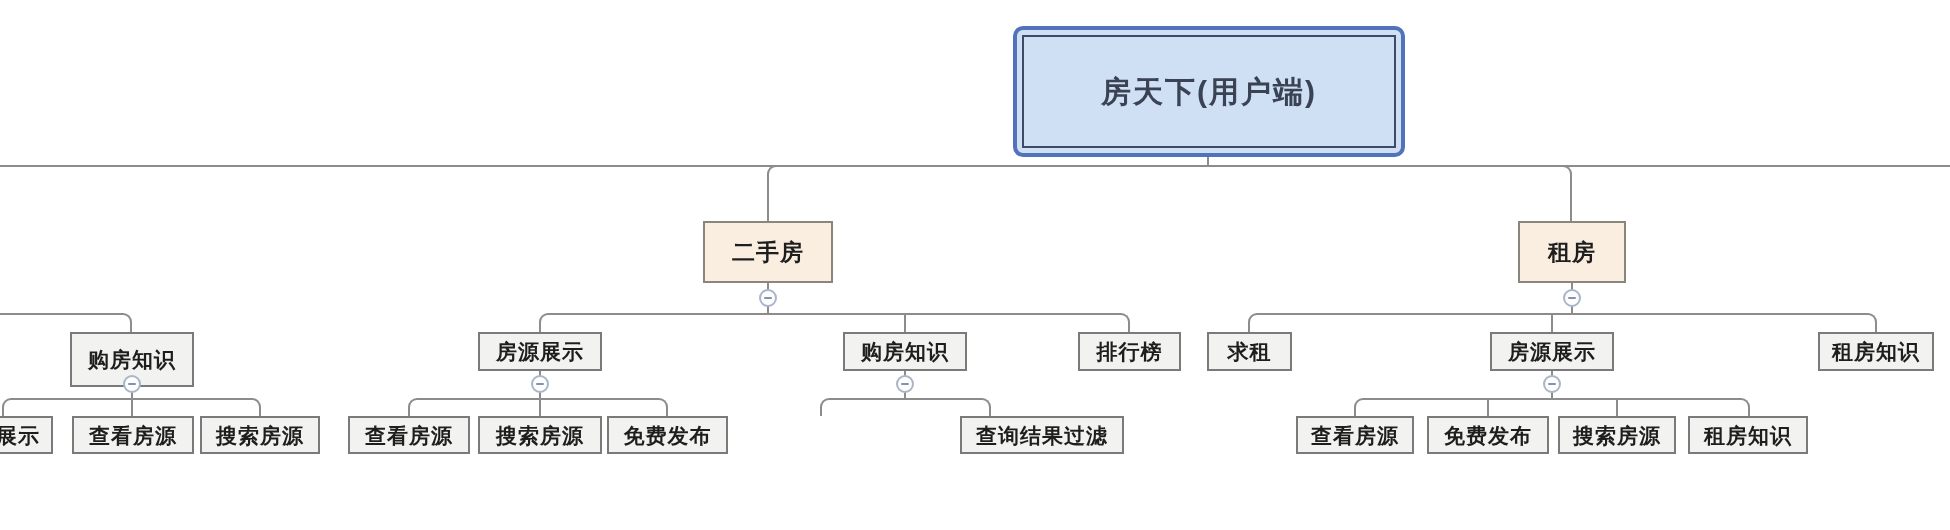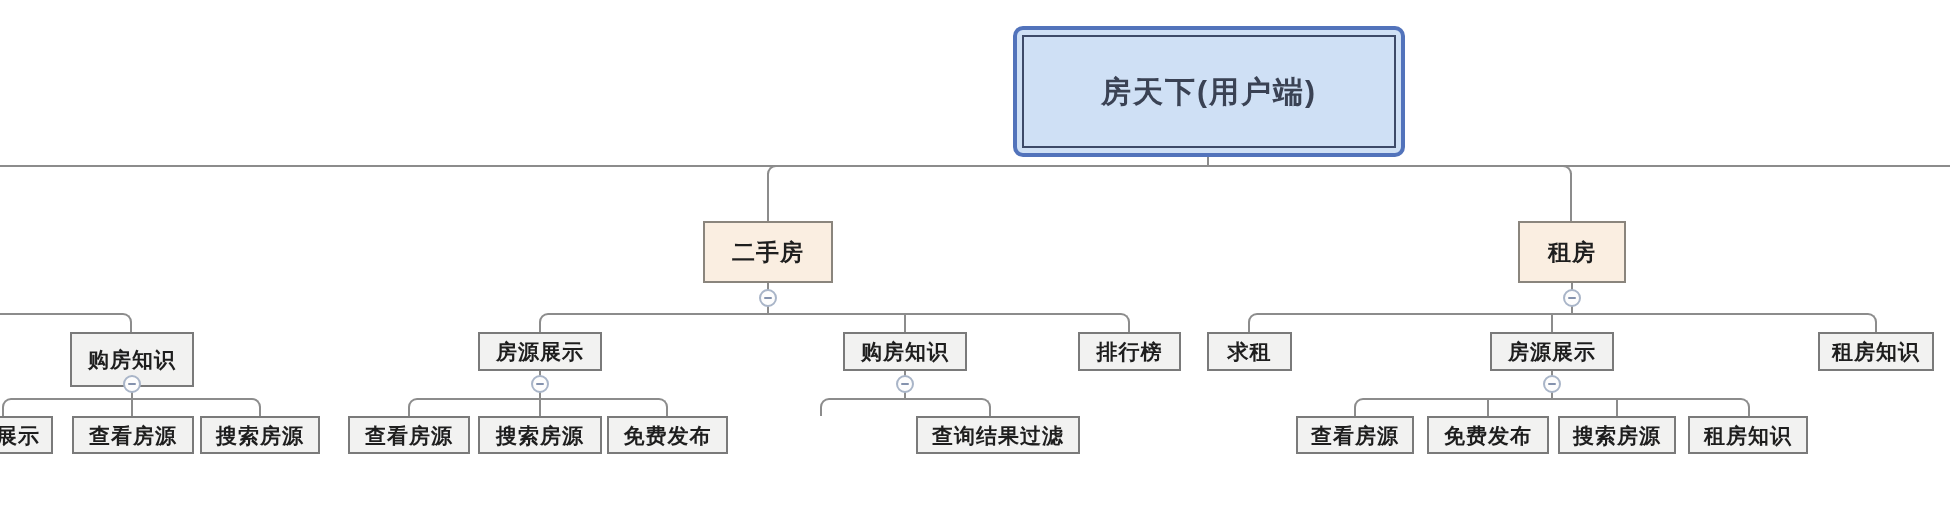--- a/index.html
+++ b/index.html
@@ -85,21 +85,21 @@
     <div class="collapse-btn" style="left: 531px; top: 375px;">
       <span class="minus-bar"></span>
     </div>
     <div class="node" style="left: 348px; top: 416px; width: 122px; height: 38px;">查看房源</div>
     <div class="node" style="left: 478px; top: 416px; width: 124px; height: 38px;">搜索房源</div>
     <div class="node" style="left: 607px; top: 416px; width: 121px; height: 38px;">免费发布</div>
     <div class="node" style="left: 843px; top: 332px; width: 124px; height: 39px;">购房知识</div>
     <div class="collapse-btn" style="left: 896px; top: 375px;">
       <span class="minus-bar"></span>
     </div>
-    <div class="node" style="left: 916px; top: 416px; width: 164px; height: 38px;">查询结果过滤</div>
+    <div class="node" style="left: 960px; top: 416px; width: 164px; height: 38px;">查询结果过滤</div>
     <div class="node" style="left: 1078px; top: 332px; width: 103px; height: 39px;">排行榜</div>
     <div class="node category" style="left: 1518px; top: 221px; width: 108px; height: 62px;">租房</div>
     <div class="collapse-btn" style="left: 1563px; top: 289px;">
       <span class="minus-bar"></span>
     </div>
     <div class="node" style="left: 1207px; top: 332px; width: 85px; height: 39px;">求租</div>
     <div class="node" style="left: 1490px; top: 332px; width: 124px; height: 39px;">房源展示</div>
     <div class="collapse-btn" style="left: 1543px; top: 375px;">
       <span class="minus-bar"></span>
     </div>

